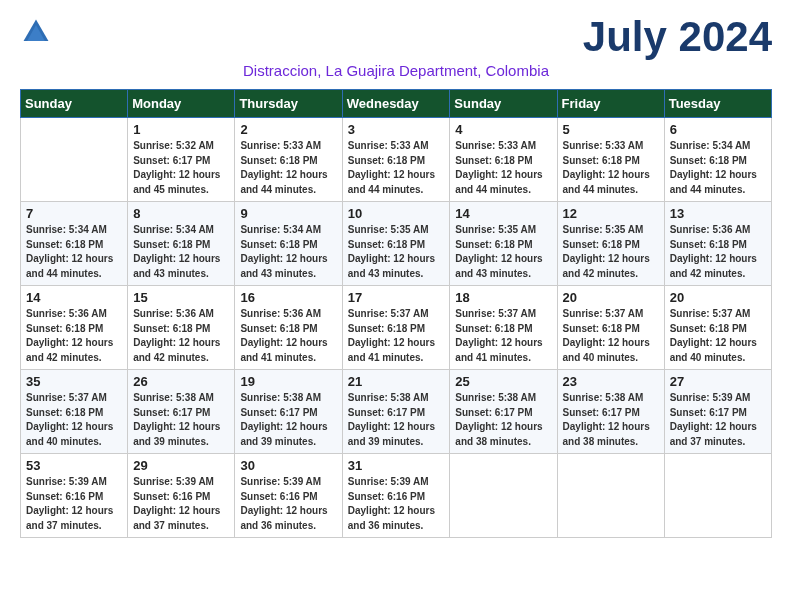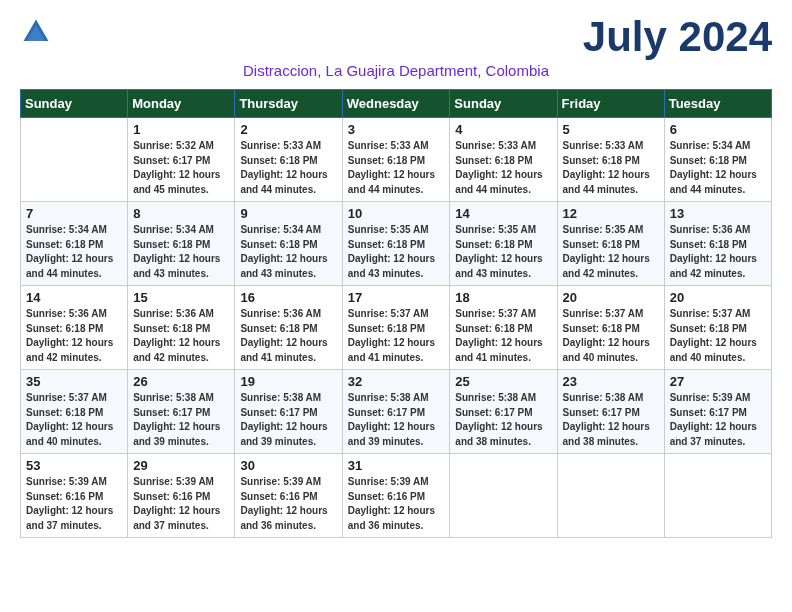--- a/index.html
+++ b/index.html
@@ -208,21 +208,21 @@
         </td>
         <td>
           <span class="day-number">26</span>
           <div class="day-info">Sunrise: 5:38 AM<br>Sunset: 6:17 PM<br>Daylight: 12 hours and 39 minutes.</div>
         </td>
         <td>
           <span class="day-number">19</span>
           <div class="day-info">Sunrise: 5:38 AM<br>Sunset: 6:17 PM<br>Daylight: 12 hours and 39 minutes.</div>
         </td>
         <td>
-          <span class="day-number">32</span>
+          <span class="day-number">21</span>
           <div class="day-info">Sunrise: 5:38 AM<br>Sunset: 6:17 PM<br>Daylight: 12 hours and 39 minutes.</div>
         </td>
         <td>
           <span class="day-number">25</span>
           <div class="day-info">Sunrise: 5:38 AM<br>Sunset: 6:17 PM<br>Daylight: 12 hours and 38 minutes.</div>
         </td>
         <td>
           <span class="day-number">23</span>
           <div class="day-info">Sunrise: 5:38 AM<br>Sunset: 6:17 PM<br>Daylight: 12 hours and 38 minutes.</div>
         </td>

